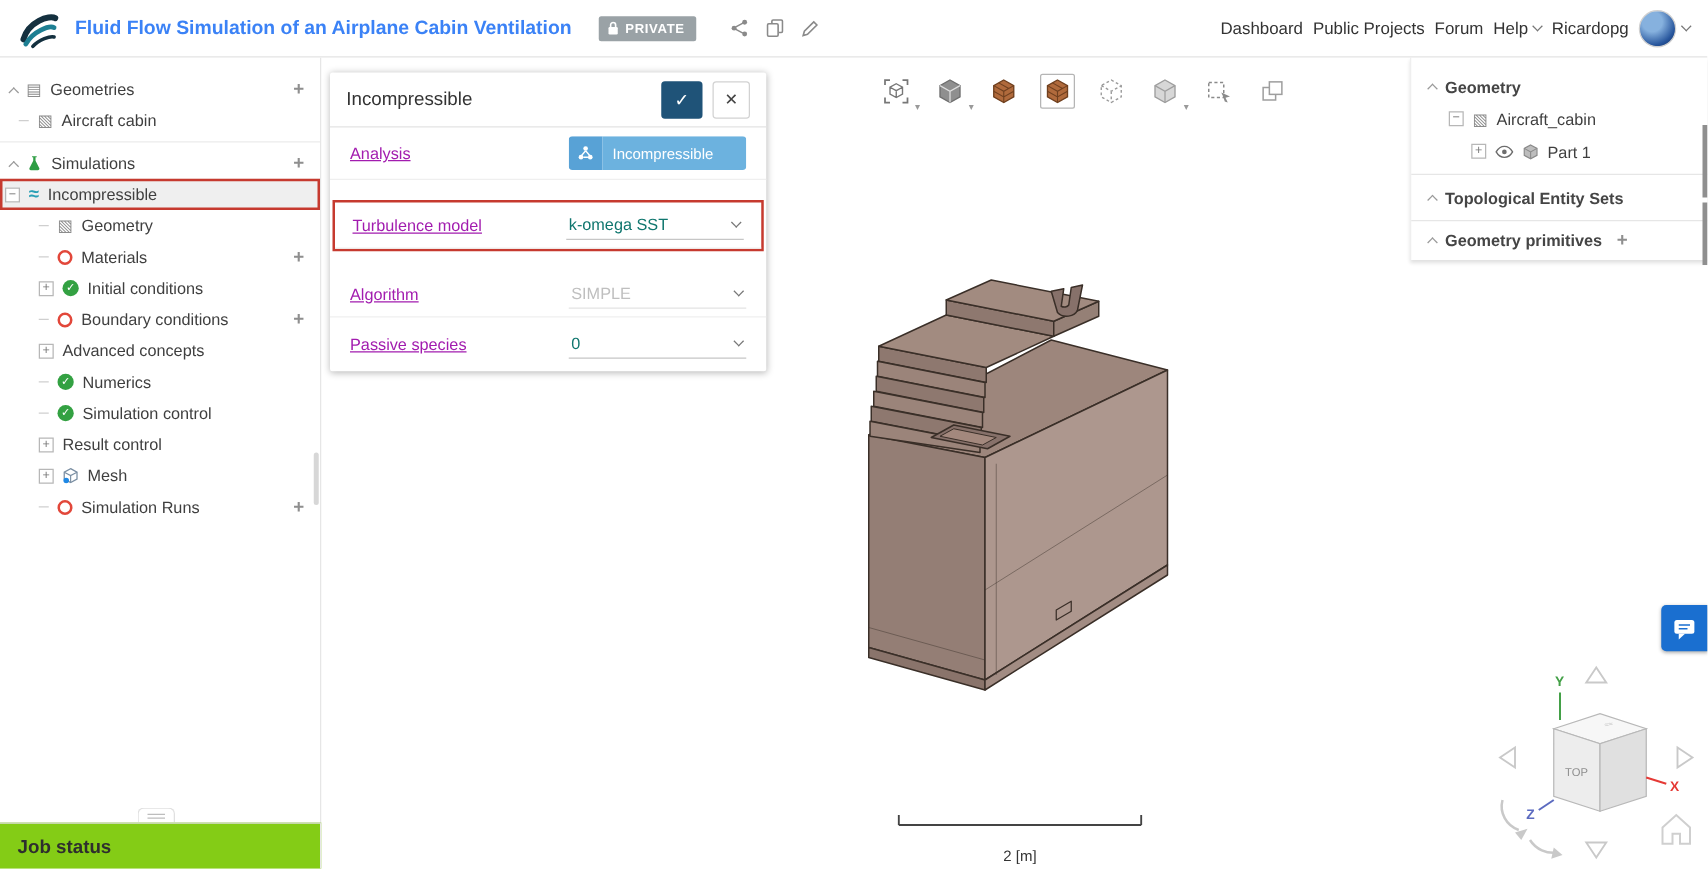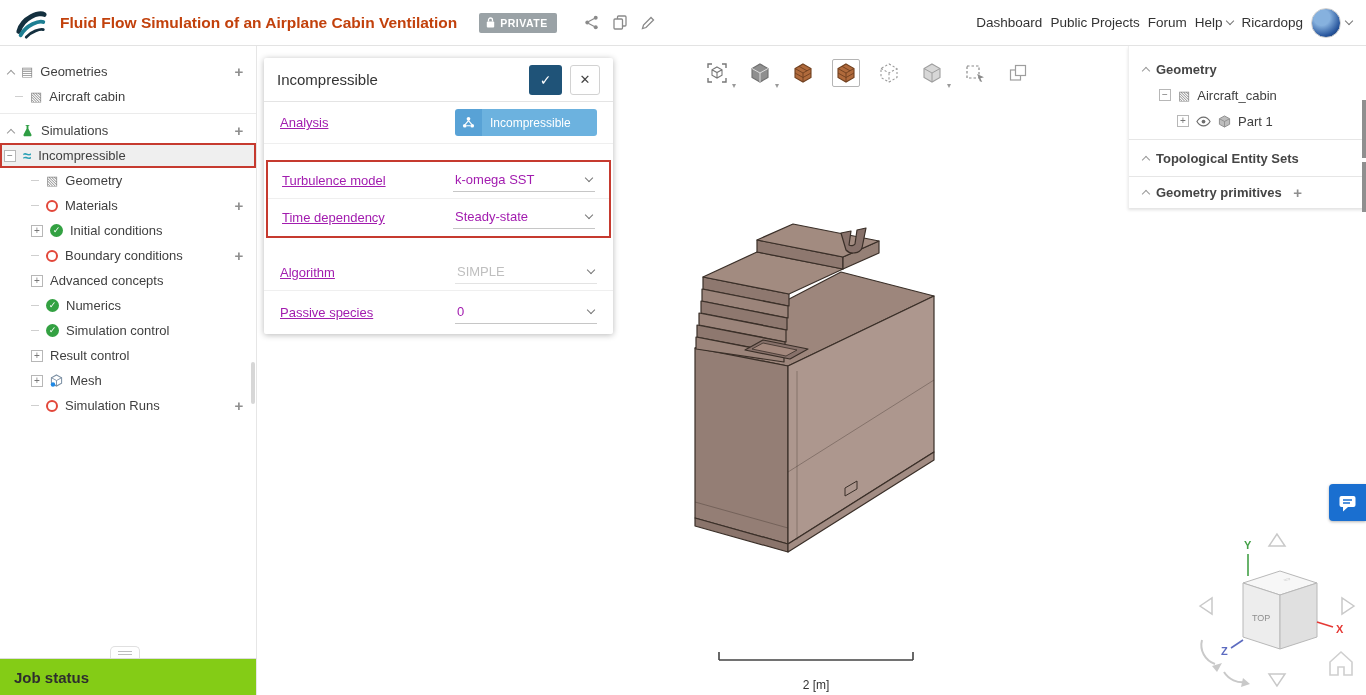--- a/index.html
+++ b/index.html
@@ -3,21 +3,21 @@
 <meta charset="utf-8">
 <style>
   * { box-sizing: border-box; margin: 0; padding: 0; }
   html,body { width:1366px; height:695px; overflow:hidden; }
   body { font-family:"Liberation Sans", sans-serif; background:#fff; position:relative; color:#3f3f3f; }
 
   
   .topbar { position:absolute; top:0; left:0; width:1366px; height:46px; background:#fff;
             border-bottom:1px solid #e3e3e3; display:flex; align-items:center; padding:0 14px; z-index:50; }
   .logo { width:34px; height:34px; margin-right:12px; }
-  .proj-title { font-size:15.5px; font-weight:bold; color:#c2410c; margin-right:22px; white-space:nowrap; }
+  .proj-title { font-size:15.5px; font-weight:bold; color:#3b82f6; margin-right:22px; white-space:nowrap; }
   .badge { background:#9aa2a6; color:#fff; font-size:10.5px; font-weight:bold; letter-spacing:.5px;
            padding:4px 9px 4px 7px; border-radius:2px; display:flex; align-items:center; gap:5px; margin-right:20px; }
   .hicon { color:#8a8a8a; margin:0 7px; display:flex; align-items:center; cursor:pointer; }
   .topnav { margin-left:auto; display:flex; align-items:center; gap:8px; font-size:13.5px; color:#333; }
   .topnav span { cursor:pointer; white-space:nowrap; }
   .navgroup { display:flex; align-items:center; gap:5px; }
   .avatar { width:30px; height:30px; border-radius:50%;
             background:radial-gradient(circle at 35% 30%, #86b1de 0 30%, #27559c 70%, #132c55); border:1px solid #d0d0d0; }
   .chev-d { display:inline-block; width:6px; height:6px; border-right:1.5px solid #777; border-bottom:1.5px solid #777;
             transform:rotate(45deg); margin-top:-3px; }
@@ -58,21 +58,21 @@
   .panel-title .tname { flex:1; font-size:15px; color:#333; }
   .btn-ok { width:33px; height:30px; background:#1f5378; border:none; border-radius:3px; color:#fff;
             font-size:14px; cursor:pointer; }
   .btn-x { width:30px; height:30px; background:#fff; border:1px solid #d2d2d2; border-radius:3px; color:#444;
            font-size:13px; cursor:pointer; }
   .frow { height:37px; display:flex; align-items:center; justify-content:space-between; padding:0 16px;
           border-bottom:1px solid #efefef; }
   .frow.tall { height:42px; }
   .flabel { font-size:13px; color:#a21caf;text-decoration:underline; }
   .select { width:142px; display:flex; align-items:center; justify-content:space-between;
-            border-bottom:1px solid #c6c6c6; padding:3px 3px 4px 2px; color:#a21caf; font-size:13px; cursor:pointer; }
+            border-bottom:1px solid #c6c6c6; padding:3px 3px 4px 2px; color:#0f766e; font-size:13px; cursor:pointer; }
   .select.disabled { color:#bfbfbf; border-bottom-color:#e3e3e3; }
   .redbox { border:2px solid #c63a2f; margin:16px 2px; }
   .redbox .frow { padding:0 14px; }
   .analysis-btn { height:27px; display:flex; align-items:stretch; border-radius:3px; overflow:hidden; cursor:pointer;
                   width:142px; }
   .analysis-btn .aicon { width:27px; background:#58a2d6; color:#fff; display:flex; align-items:center; justify-content:center; }
   .analysis-btn .atext { flex:1; background:#6cb2df; color:#fff; font-size:12px; display:flex; align-items:center;
                          padding-left:8px; }
 
   
@@ -273,27 +273,20 @@
   </div>
 
   <div class="redbox">
     <div class="frow">
       <span class="flabel">Turbulence model</span>
       <span class="select">
         <span>k-omega SST</span>
         <i class="chev-d"></i>
       </span>
     </div>
-    <div class="frow" style="border-bottom:none">
-      <span class="flabel">Time dependency</span>
-      <span class="select">
-        <span>Steady-state</span>
-        <i class="chev-d"></i>
-      </span>
-    </div>
   </div>
 
   <div class="frow">
     <span class="flabel">Algorithm</span>
     <span class="select disabled">
       <span>SIMPLE</span>
       <i class="chev-d"></i>
     </span>
   </div>
   <div class="frow" style="border-bottom:none; height:43px">

